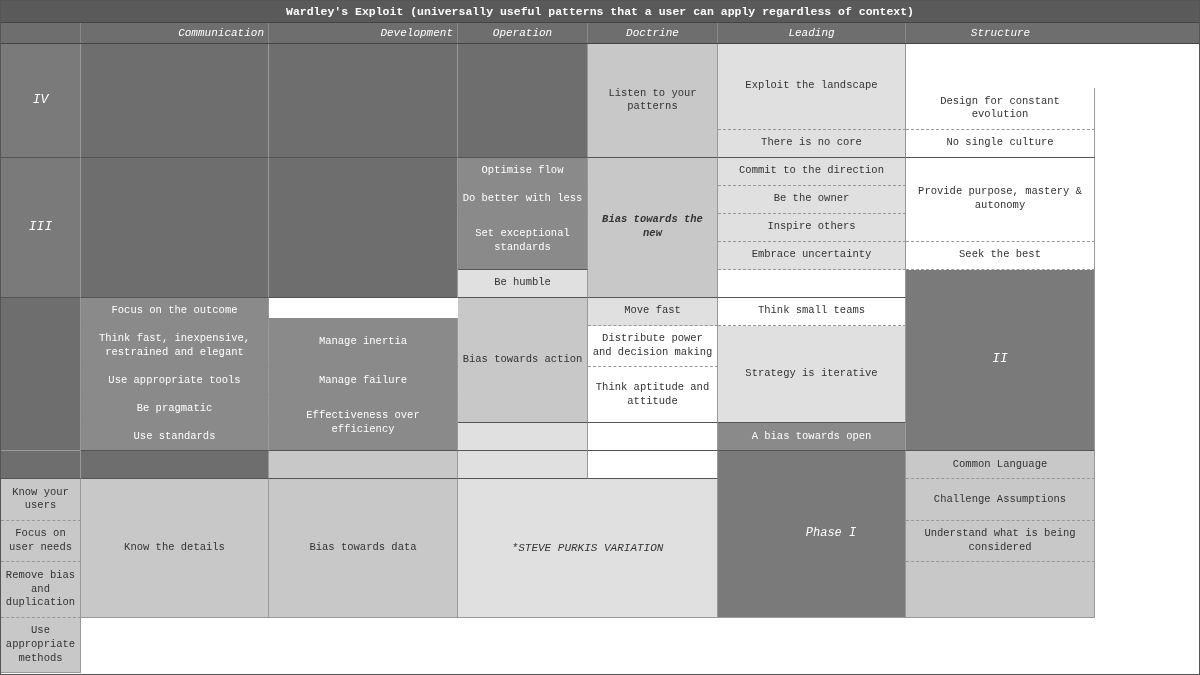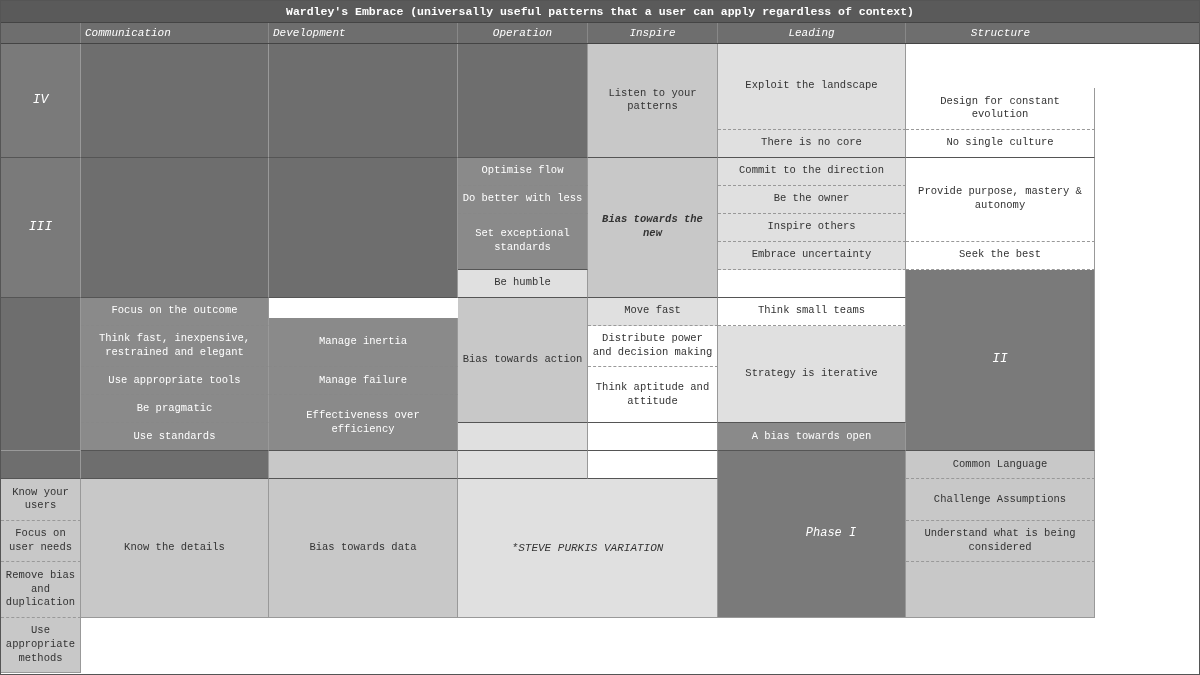--- a/index.html
+++ b/index.html
@@ -27,21 +27,21 @@
     .title-row span { font-weight: bold; }
     .header-row {
       display: grid;
       grid-template-columns: 80px 188px 189px 130px 130px 188px 189px;
       background: #6e6e6e;
       color: #fff;
       border-bottom: 1px solid #444;
     }
     .header-cell {
       padding: 4px 4px;
-      text-align: left;
+      text-align: right;
       font-style: italic;
       font-size: 11px;
       border-right: 1px solid #888;
     }
     .header-cell:last-child { border-right: none; }
     .header-cell.center { text-align: center; }
 
     .main-grid {
       display: grid;
       grid-template-columns: 80px 188px 189px 130px 130px 188px 189px;
@@ -111,29 +111,29 @@
     .row-span-6 { grid-row: span 6; }
     .col-span-2 { grid-column: span 2; }
     .solid-bottom { border-bottom: 1px solid #555 !important; }
   </style>
 </head>
 <body>
 
 <div class="outer">
 
   <div class="title-row">
-    <span>Wardley's Embrace</span><span> (universally useful patterns that a user can apply regardless of context)</span>
+    <span>Wardley's Exploit</span><span> (universally useful patterns that a user can apply regardless of context)</span>
   </div>
 
   <div class="header-row">
     <div class="header-cell"></div>
     <div class="header-cell">Communication</div>
     <div class="header-cell">Development</div>
     <div class="header-cell center">Operation</div>
-    <div class="header-cell center">Inspire</div>
+    <div class="header-cell center">Doctrine</div>
     <div class="header-cell center">Leading</div>
     <div class="header-cell center">Structure</div>
   </div>
 
   <div class="main-grid">
 
     <div class="cell phase-cell row-span-2 solid-bottom" style="background:#7a7a7a;color:#fff;font-size:13px;">
       <span>IV</span>
     </div>
 

